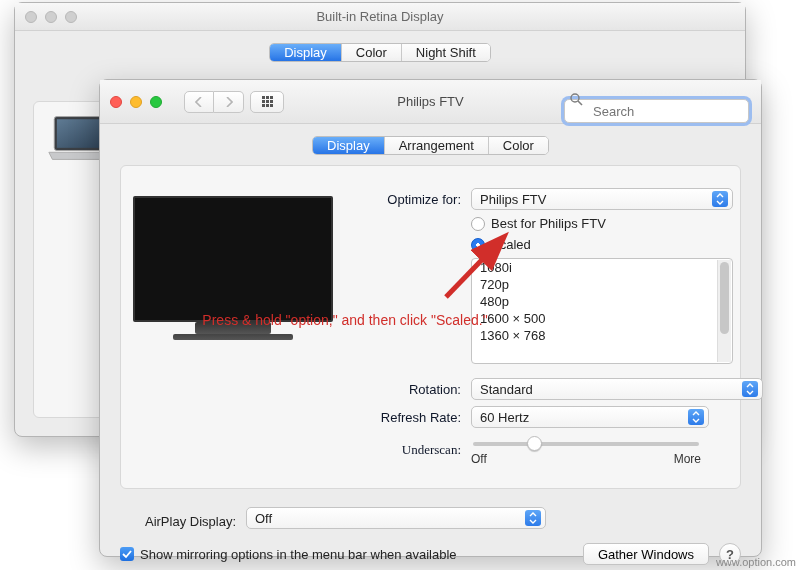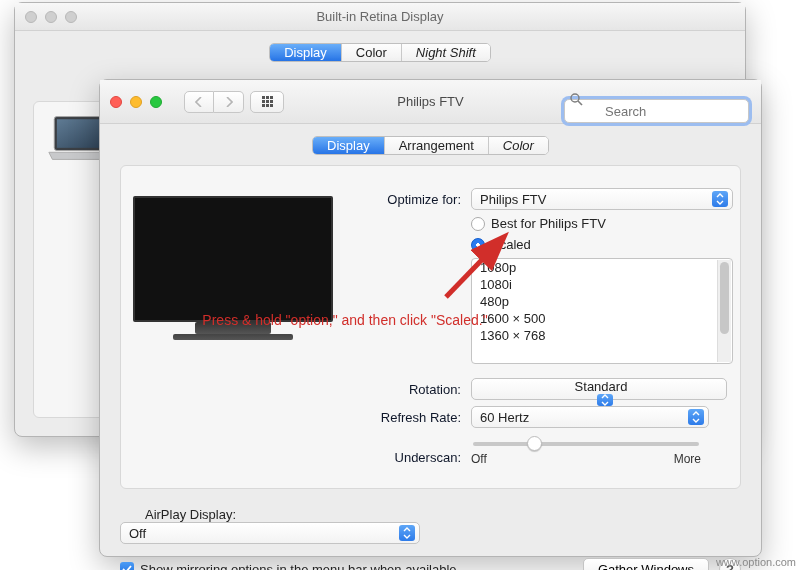--- a/index.html
+++ b/index.html
@@ -58,32 +58,32 @@
   }
   .grid-icon span{ background:#555; }
   .search-wrap {
     position:absolute; right:12px; top:50%; transform:translateY(-50%);
     width:185px; height:24px;
   }
   .search {
     width:100%; height:100%;
     border-radius:5px; border:1px solid #c7c7c7;
     box-shadow: 0 0 0 3px #9cbdf0;
-    padding-left:40px; font-size:13px;
+    padding-left:28px; font-size:13px;
     background:#fff;
   }
   .search-icon-pos{ position:absolute; left:6px; top:50%; transform:translateY(-50%); color:#7e7e7e; font-size:13px;}
   .segmented {
     display:inline-flex; border:1px solid #bfbfbf; border-radius:5px; overflow:hidden;
     background:#fff;
   }
   .seg-item {
     padding:1px 14px; font-size:13px; border-right:1px solid #c9c9c9; background:linear-gradient(#fdfdfd,#f1f1f1);
   }
-  .seg-item:last-child{border-right:none;font-style:italic;}
+  .seg-item:last-child{border-right:none;}
   .seg-item.active{
     background: linear-gradient(#69aef9,#2774e6);
     color:#fff;
   }
   .tabs-row { text-align:center; padding:12px 0 10px; }
   .body-front { padding:0 20px 20px; }
   .inset-panel {
     border:1px solid #d8d8d8; background:#f6f6f6; border-radius:6px;
     padding:16px 18px;
   }
@@ -267,68 +267,68 @@
         <div class="row" style="margin-left:98px;">
           <span class="radio"></span>
           <span>Best for Philips FTV</span>
         </div>
         <div class="row" style="margin-left:98px;">
           <span class="radio checked"></span>
           <span>Scaled</span>
         </div>
 
         <div class="listbox" style="margin-left:98px; width:262px;">
-          <div class="li">1080p</div>
           <div class="li">1080i</div>
+          <div class="li">720p</div>
           <div class="li">480p</div>
           <div class="li">1600 × 500</div>
           <div class="li">1360 × 768</div>
           <div class="scrollbar">
               <div class="thumb"></div>
             </div>
         </div>
 
         <div class="row" style="margin-top:14px;">
           <div class="label" style="width:88px;">Rotation:</div>
-          <div class="select" style="width:256px;flex-direction:column;">
+          <div class="select" style="width:292px;">
             <span>Standard</span>
             <span class="arrow-box">
               <svg width="8" height="12" viewBox="0 0 8 12">
                   <path d="M1 4 L4 1 L7 4 M1 8 L4 11 L7 8" stroke="#fff" stroke-width="1.4" fill="none"></path>
                 </svg>
             </span>
           </div>
         </div>
         <div class="row">
           <div class="label" style="width:88px;">Refresh Rate:</div>
           <div class="select" style="width:238px;">
             <span>60 Hertz</span>
             <span class="arrow-box">
               <svg width="8" height="12" viewBox="0 0 8 12">
                   <path d="M1 4 L4 1 L7 4 M1 8 L4 11 L7 8" stroke="#fff" stroke-width="1.4" fill="none"></path>
                 </svg>
             </span>
           </div>
         </div>
         <div class="row" style="align-items:flex-start;">
-          <div class="label" style="width:88px; margin-top:16px;">Underscan:</div>
+          <div class="label" style="width:88px; margin-top:8px;font-family:Liberation Serif, serif;">Underscan:</div>
           <div class="slider-wrap">
             <div class="slider-track">
               <div class="slider-thumb" style="left:24%;"></div>
             </div>
             <div class="slider-labels">
               <span>Off</span>
               <span>More</span>
             </div>
           </div>
         </div>
       </div>
     </div>
 
-    <div style="display:flex; align-items:flex-start; margin-top:18px;flex-direction:column;">
+    <div style="display:flex; align-items:flex-end; margin-top:18px;">
       <div style="width:116px; text-align:right; margin-right:10px;">AirPlay Display:</div>
       <div class="select" style="width:300px;">
         <span>Off</span>
         <span class="arrow-box">
           <svg width="8" height="12" viewBox="0 0 8 12">
               <path d="M1 4 L4 1 L7 4 M1 8 L4 11 L7 8" stroke="#fff" stroke-width="1.4" fill="none"></path>
             </svg>
         </span>
       </div>
     </div>

